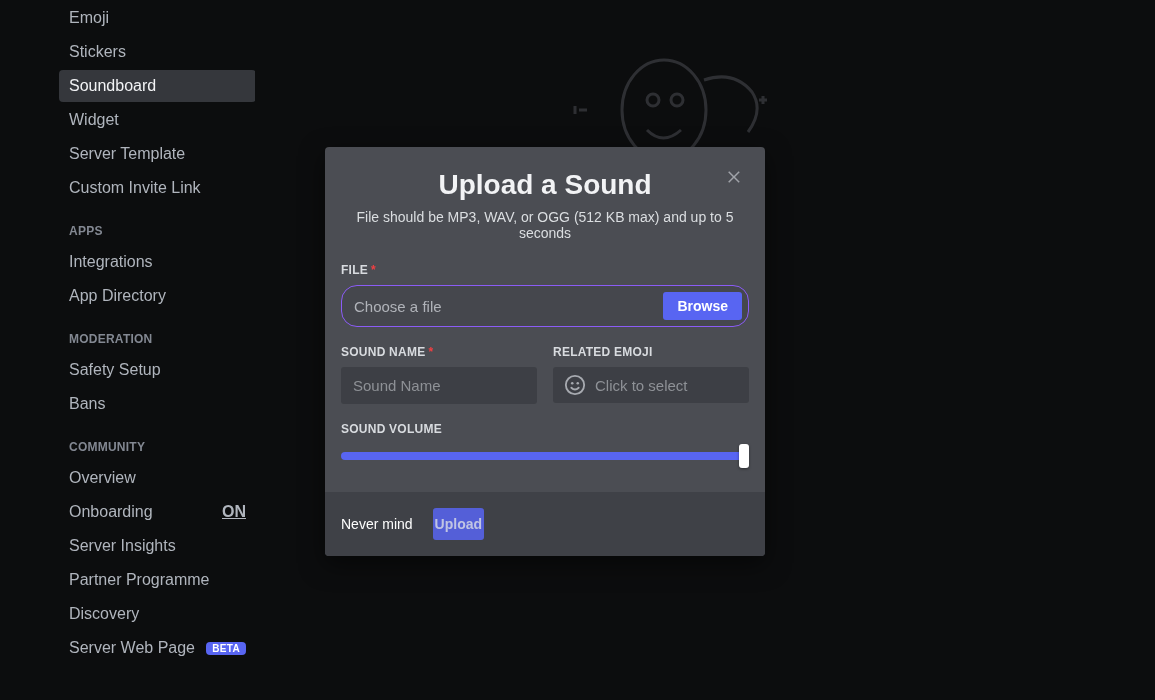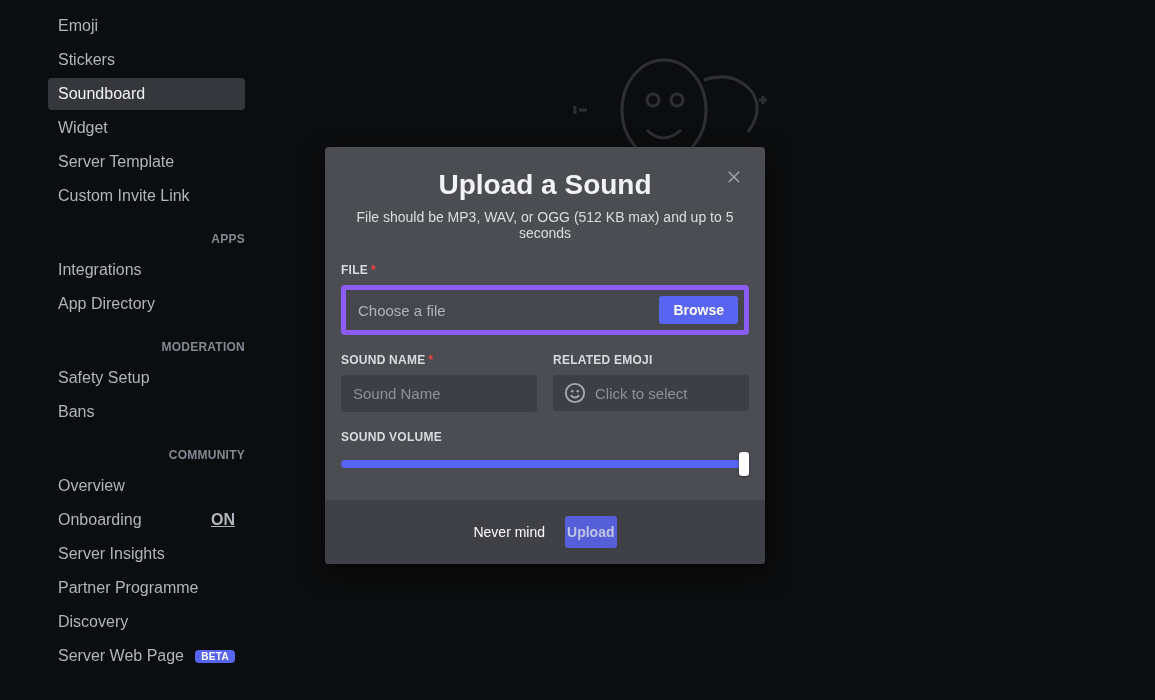--- a/index.html
+++ b/index.html
@@ -7,27 +7,26 @@
       font-family: -apple-system, BlinkMacSystemFont, "Segoe UI", Helvetica, Arial, sans-serif;
       background: #0c0d0e;
       color: #b5bac1;
       width: 1155px;
       height: 700px;
       overflow: hidden;
       position: relative;
     }
     .sidebar {
       position: absolute;
-      left: 0;
+      left: 11px;
       top: 0;
       width: 255px;
       height: 100%;
       background: #0c0d0e;
-      padding-top: 8px;
-      text-align: right;
+      padding-top: 0;
     }
     .sidebar-item {
       padding: 7px 10px;
       margin: 2px 10px 2px 48px;
       border-radius: 4px;
       font-size: 16px;
       color: #b0b5bd;
       cursor: pointer;
       display: flex;
       align-items: center;
@@ -130,22 +129,22 @@
       color: #d8dbdf;
       text-transform: uppercase;
       margin-bottom: 8px;
       letter-spacing: 0.02em;
     }
     .req { color: #f23f42; margin-left: 3px;}
     .file-row {
       display: flex;
       align-items: center;
       background: #45474d;
-      border: 5px solid #8b5cf6;
-      border-radius: 4px;
+      border: 1px solid #8b5cf6;
+      border-radius: 16px;
       padding: 6px 6px 6px 12px;
     }
     .file-text { flex: 1; color: #b0b3b9; font-size: 15px; }
     .browse-btn {
       background: #5865f2;
       color: #fff;
       font-weight: 600;
       font-size: 14px;
       padding: 6px 14px;
       border: none;
@@ -187,21 +186,21 @@
     }
     .slider-thumb {
       position: absolute; right: 0; top: 50%; transform: translateY(-50%);
       width: 10px; height: 24px; background: #fff; border-radius: 3px;
       box-shadow: 0 1px 3px rgba(0,0,0,0.4);
     }
     .modal-footer {
       background: #3f4147;
       padding: 16px;
       display: flex;
-      justify-content: center;
+      justify-content: flex-start;
       align-items: center;
       gap: 20px;
     }
     .nevermind-btn {
       background: transparent;
       border: none;
       color: #fdfdfd;
       font-size: 14px;
       font-weight: 500;
       cursor: pointer;

